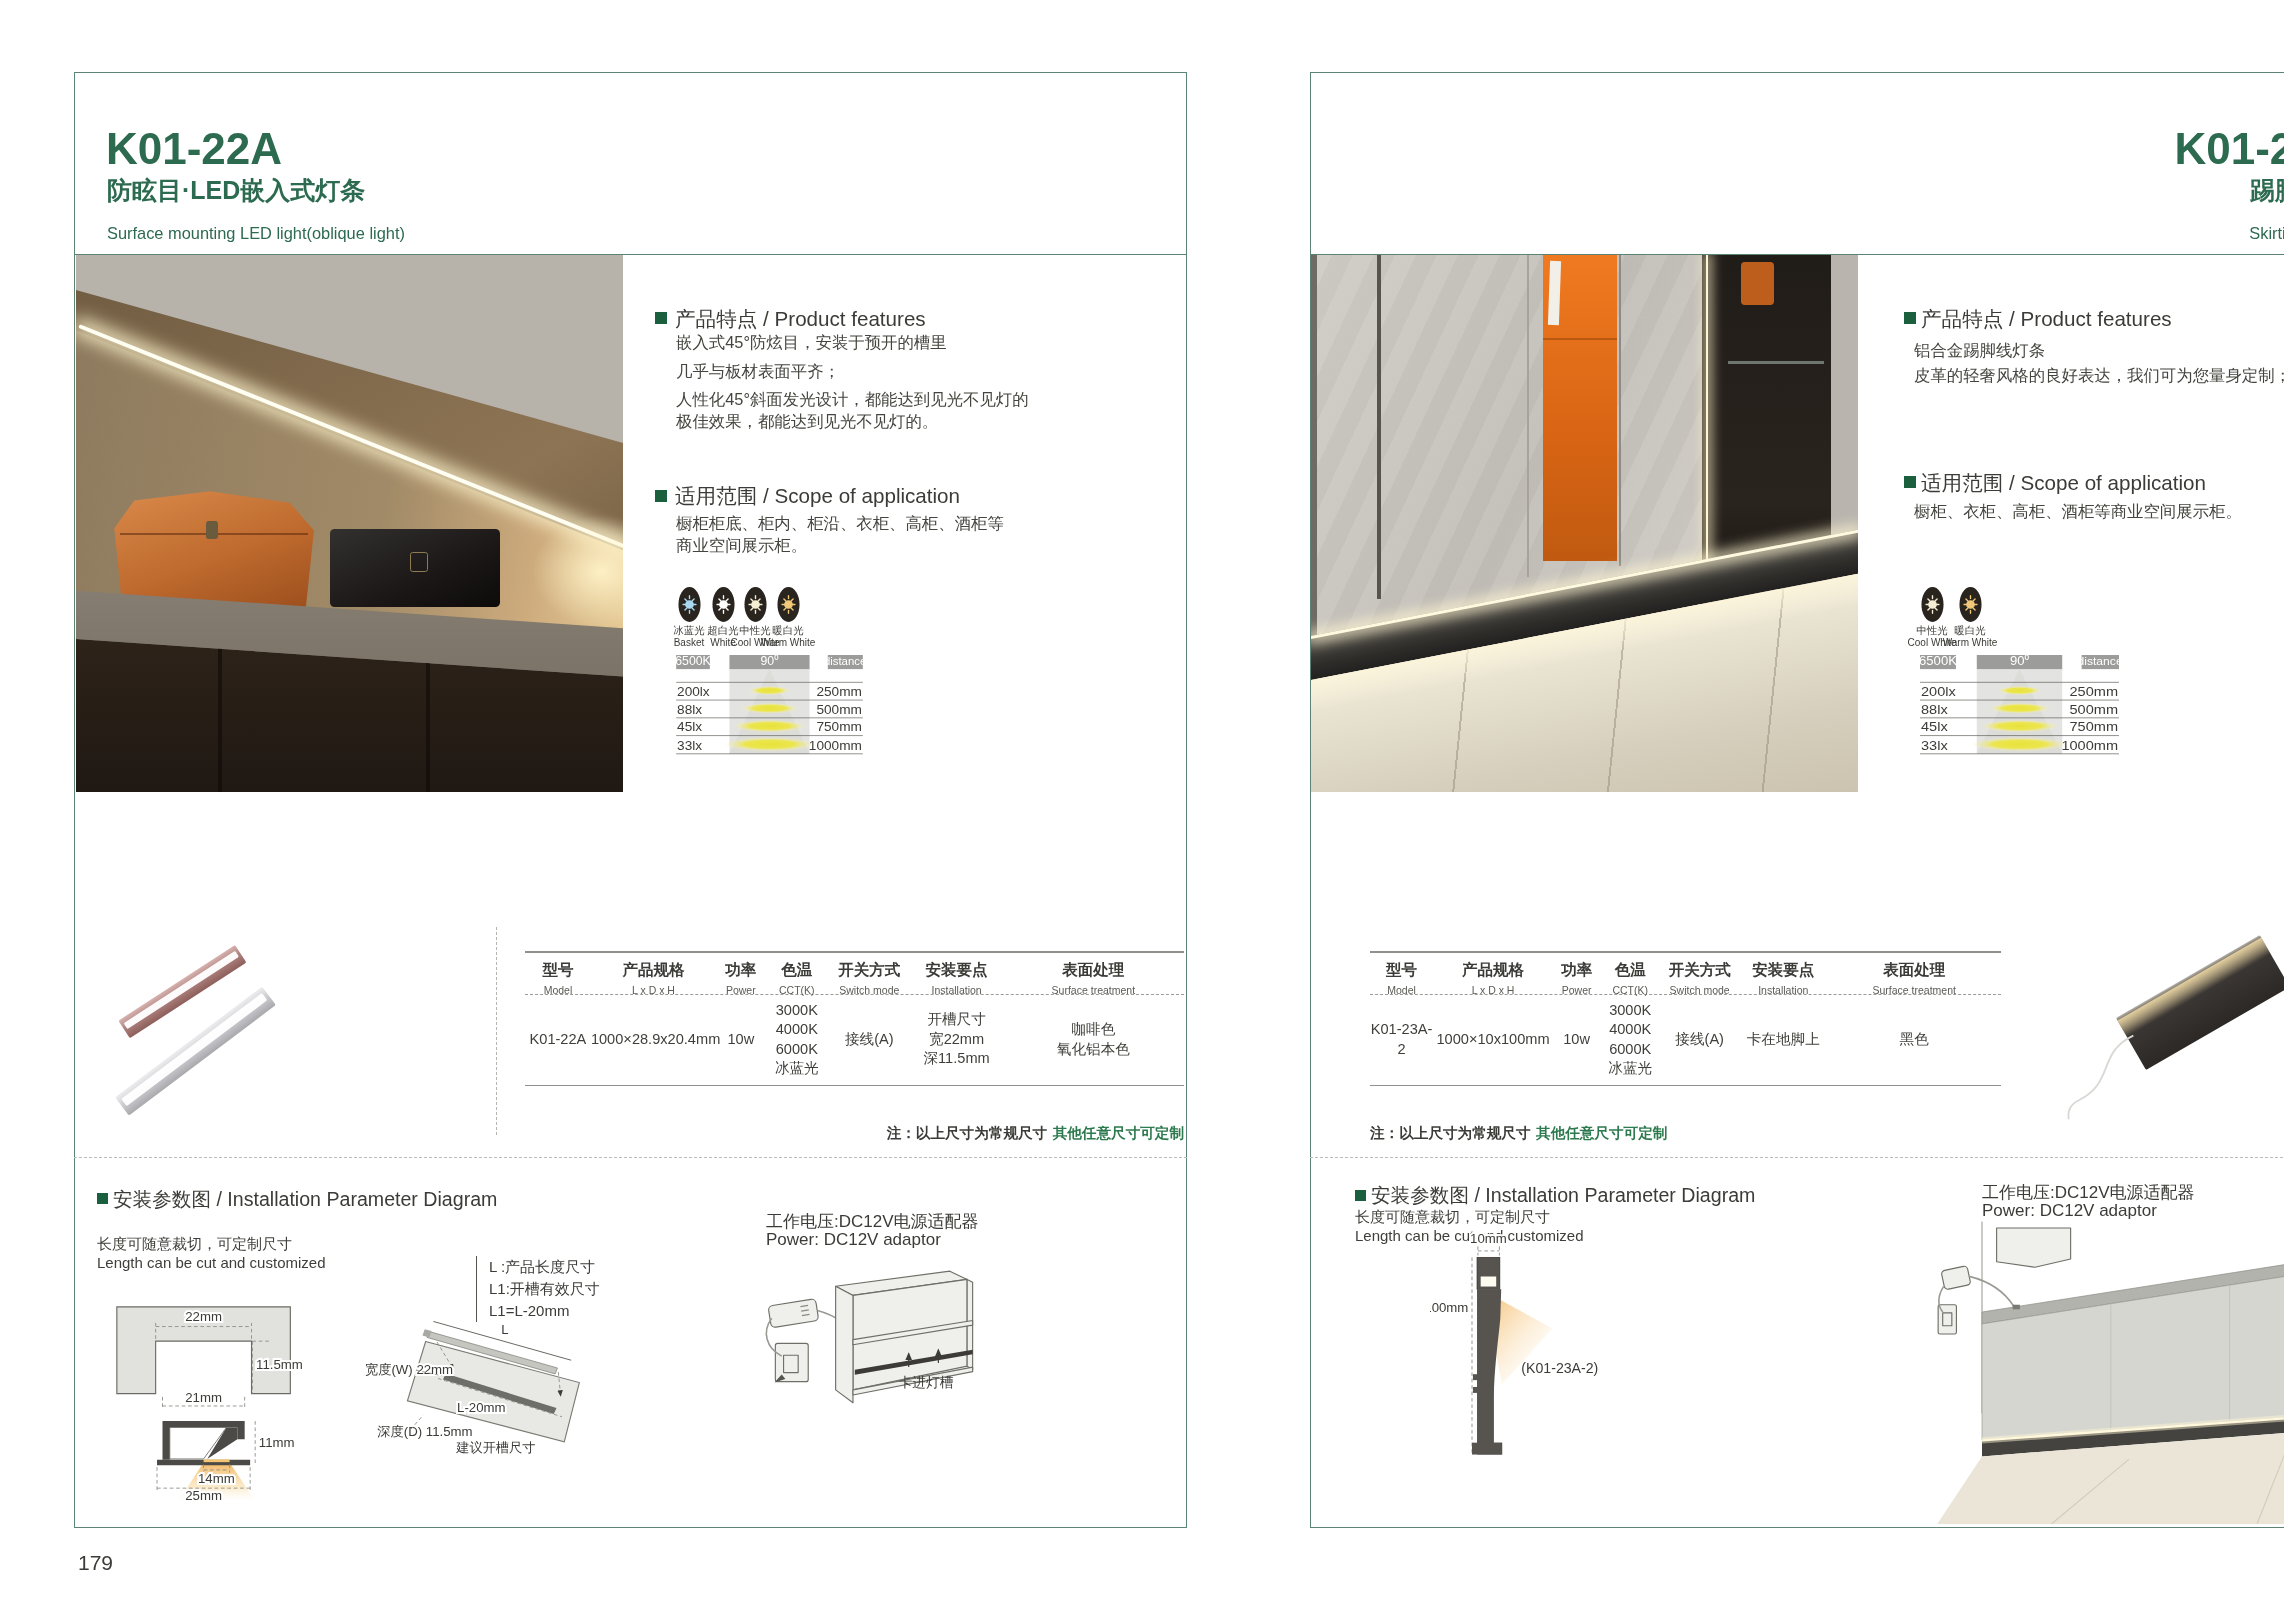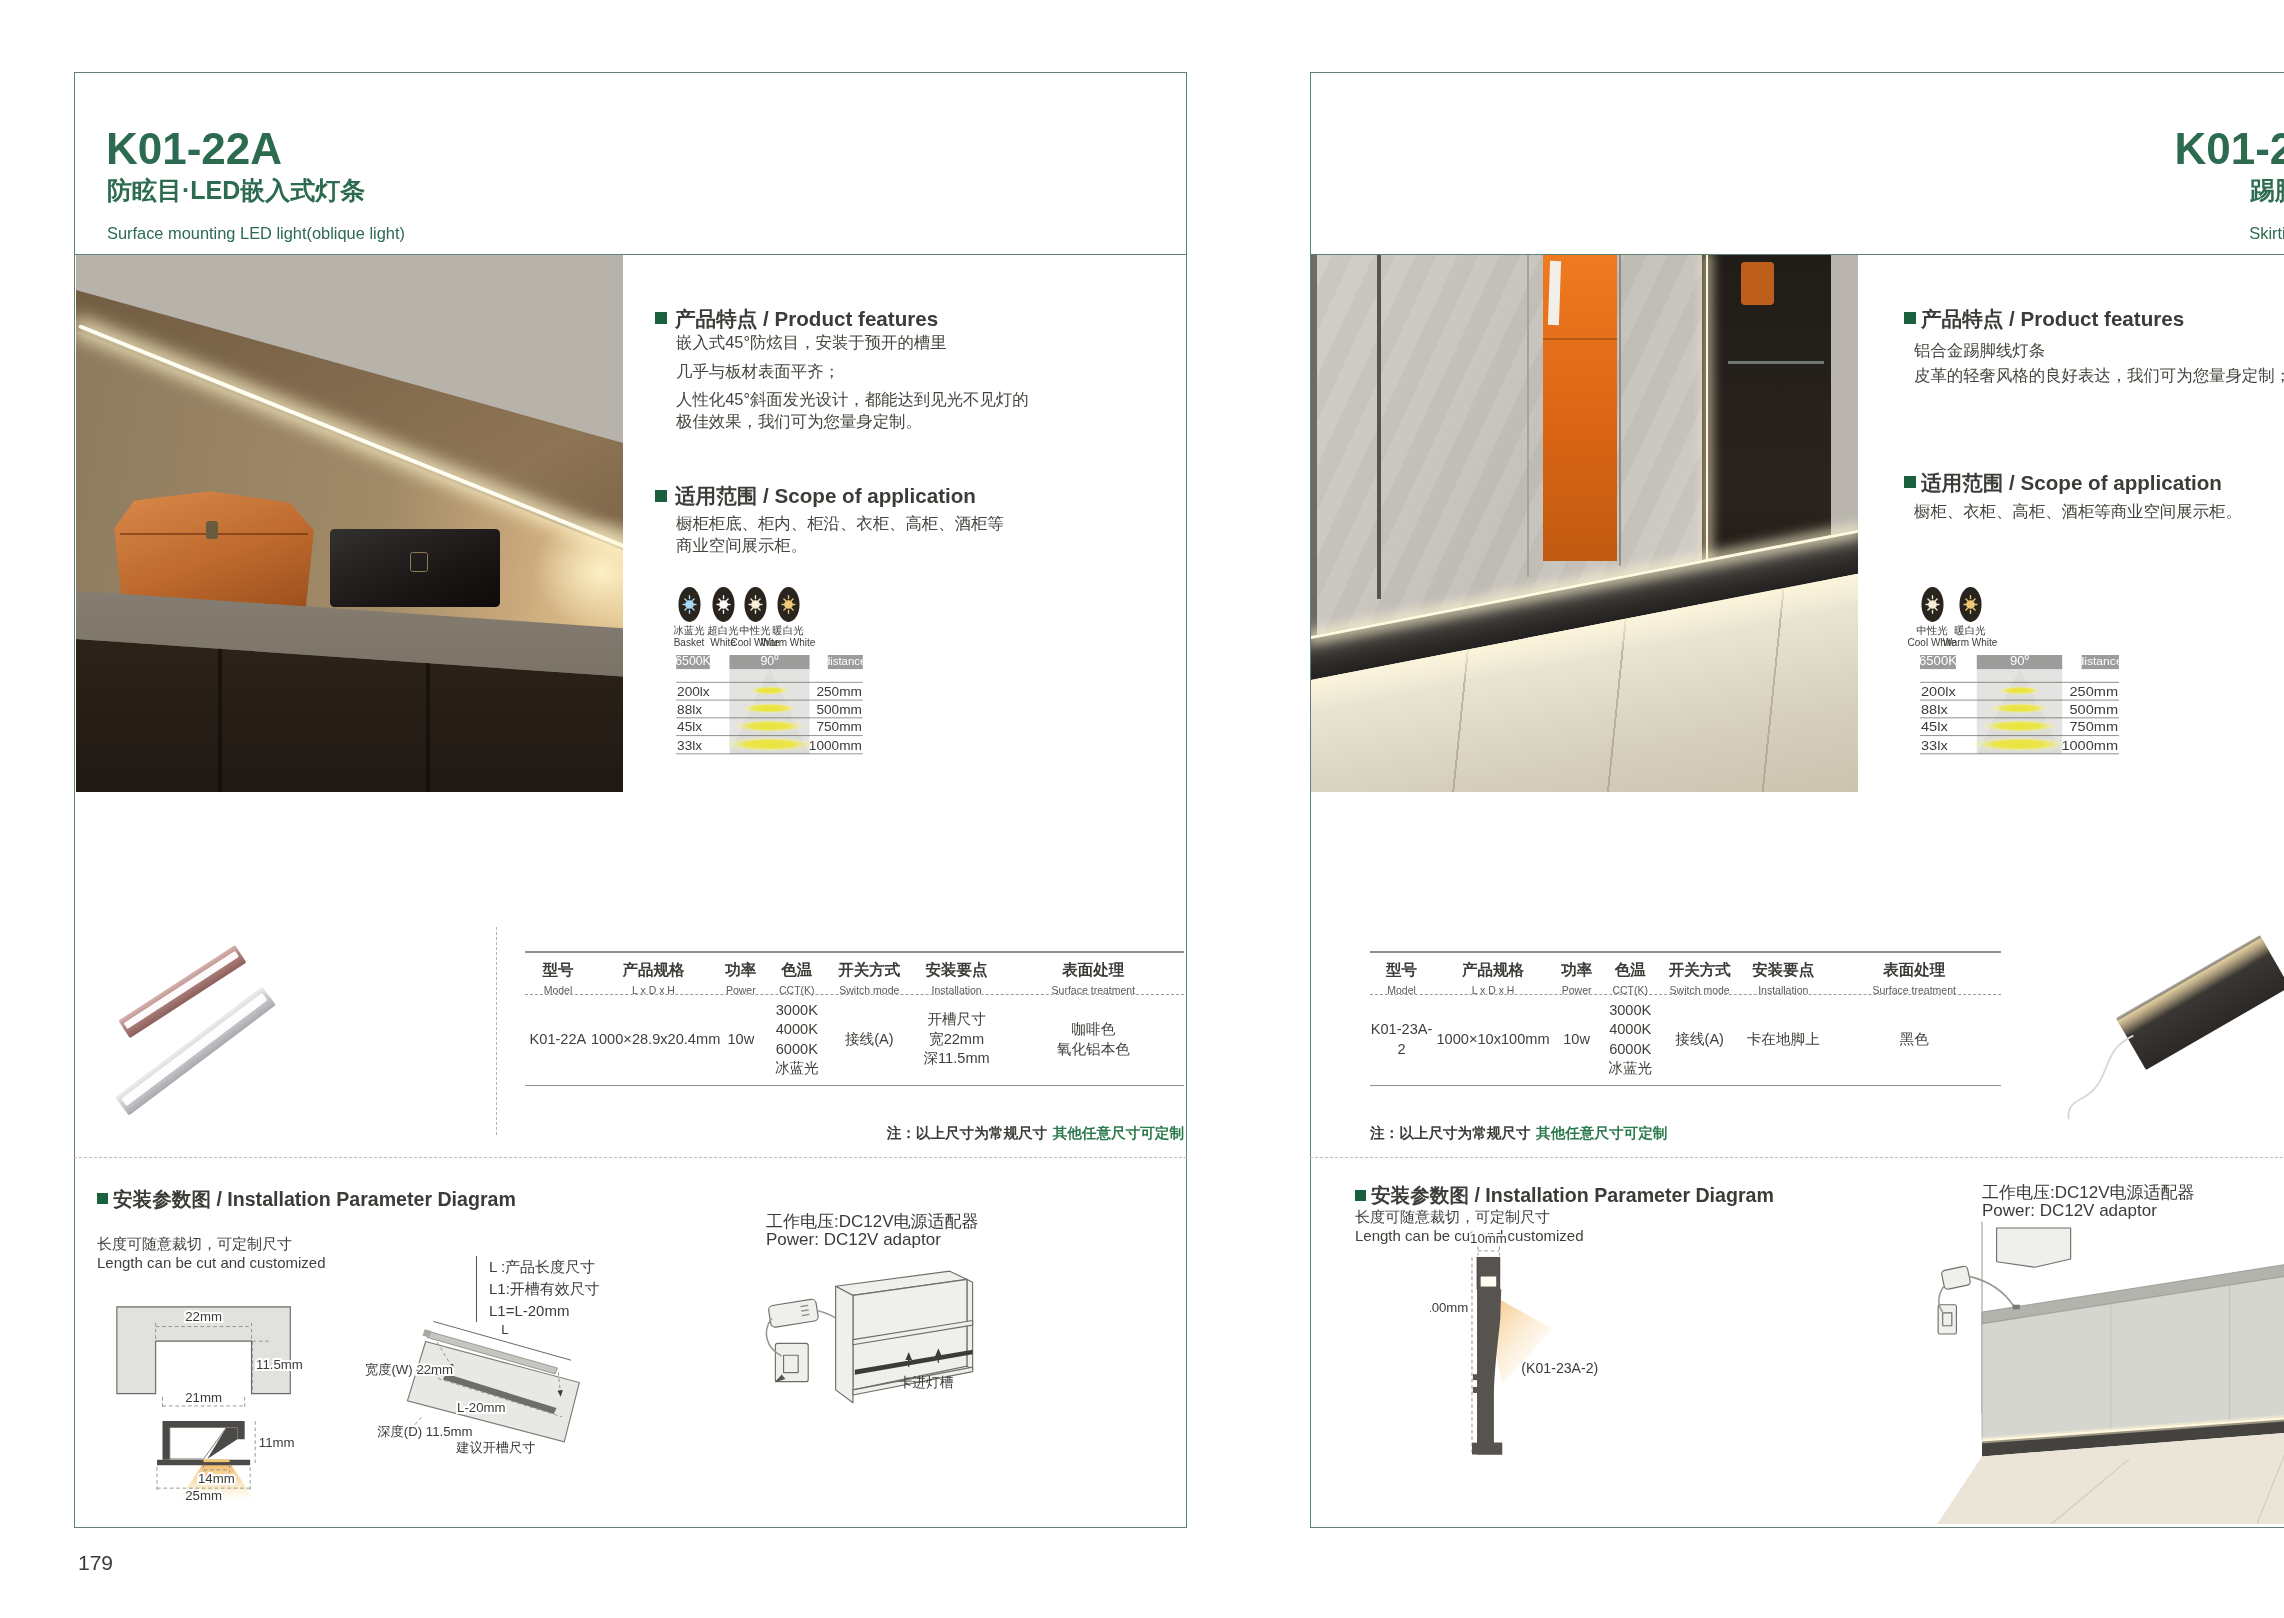--- a/index.html
+++ b/index.html
@@ -6,21 +6,21 @@
   body{width:2482px;height:1618px;position:relative;overflow:hidden;
        font-family:"Liberation Sans",sans-serif;color:#3b3b37;}
   .abs{position:absolute;}
   .frame{position:absolute;border:1.4px solid #5d8374;box-sizing:border-box;background:#fff;}
   .model-title{font-size:44px;font-weight:bold;color:#2c6b50;line-height:1.05;}
   .sub-cn{font-size:25px;font-weight:bold;color:#2c6b50;line-height:1.1;}
   .sub-en{font-size:16.4px;color:#2c6b50;margin-top:18px;}
   .hr-green{position:absolute;height:1.4px;background:#5d8374;}
   .bullet{position:absolute;width:12px;height:12px;background:#1a5f3e;}
   .bullet.sm{width:11px;height:11px;}
-  .sec-h{position:absolute;font-size:20.6px;font-weight:bold;color:#3b3b37;white-space:nowrap;}
+  .sec-h{position:absolute;font-size:20.6px;font-weight:normal;color:#3b3b37;white-space:nowrap;}
   .body-t{position:absolute;font-size:16.4px;line-height:21.5px;color:#45453f;white-space:nowrap;}
   .light-block{position:absolute;width:64px;text-align:center;}
   .lab-cn{font-size:10.5px;line-height:13.2px;color:#3b3b37;}
   .lab-en{font-size:10px;line-height:12.8px;color:#3b3b37;}
   .photo{position:absolute;overflow:hidden;background:#b7b3aa;}
   .layer{position:absolute;}
   
   .spec{position:absolute;}
   .spec-line{height:1.8px;background:#90908c;}
   .spec-head{display:flex;align-items:flex-start;padding:7.3px 0 4.6px;height:29px;}
@@ -169,21 +169,21 @@
     <div class="lp-seam" style="left:26%;"></div>
     <div class="lp-seam" style="left:64%;"></div>
   </div>
 </div>
 
 <div class="bullet" style="left:655px;top:312px;"></div>
 <div class="sec-h" style="left:675px;top:305px;">产品特点 / Product features</div>
 <div class="body-t" style="left:676px;top:332px;">嵌入式45°防炫目，安装于预开的槽里</div>
 <div class="body-t" style="left:676px;top:361px;">几乎与板材表面平齐；</div>
 <div class="body-t" style="left:676px;top:389px;">人性化45°斜面发光设计，都能达到见光不见灯的</div>
-<div class="body-t" style="left:676px;top:411px;">极佳效果，我们可为您量身定制。</div>
+<div class="body-t" style="left:676px;top:411px;">极佳效果，都能达到见光不见灯的。</div>
 
 <div class="bullet" style="left:655px;top:490px;"></div>
 <div class="sec-h" style="left:675px;top:482px;">适用范围 / Scope of application</div>
 <div class="body-t" style="left:676px;top:513px;">橱柜柜底、柜内、柜沿、衣柜、高柜、酒柜等</div>
 <div class="body-t" style="left:676px;top:535px;">商业空间展示柜。</div>
 
 <svg class="abs" style="left:678px;top:586px;" width="23" height="37" viewBox="0 0 50 80">
   <ellipse cx="25" cy="40" rx="24" ry="38" fill="#2a241f"></ellipse>
   <circle cx="25" cy="40" r="9.5" fill="#a9d9f2"></circle>
   <g stroke-width="3" stroke-linecap="round" stroke="#a9d9f2">

